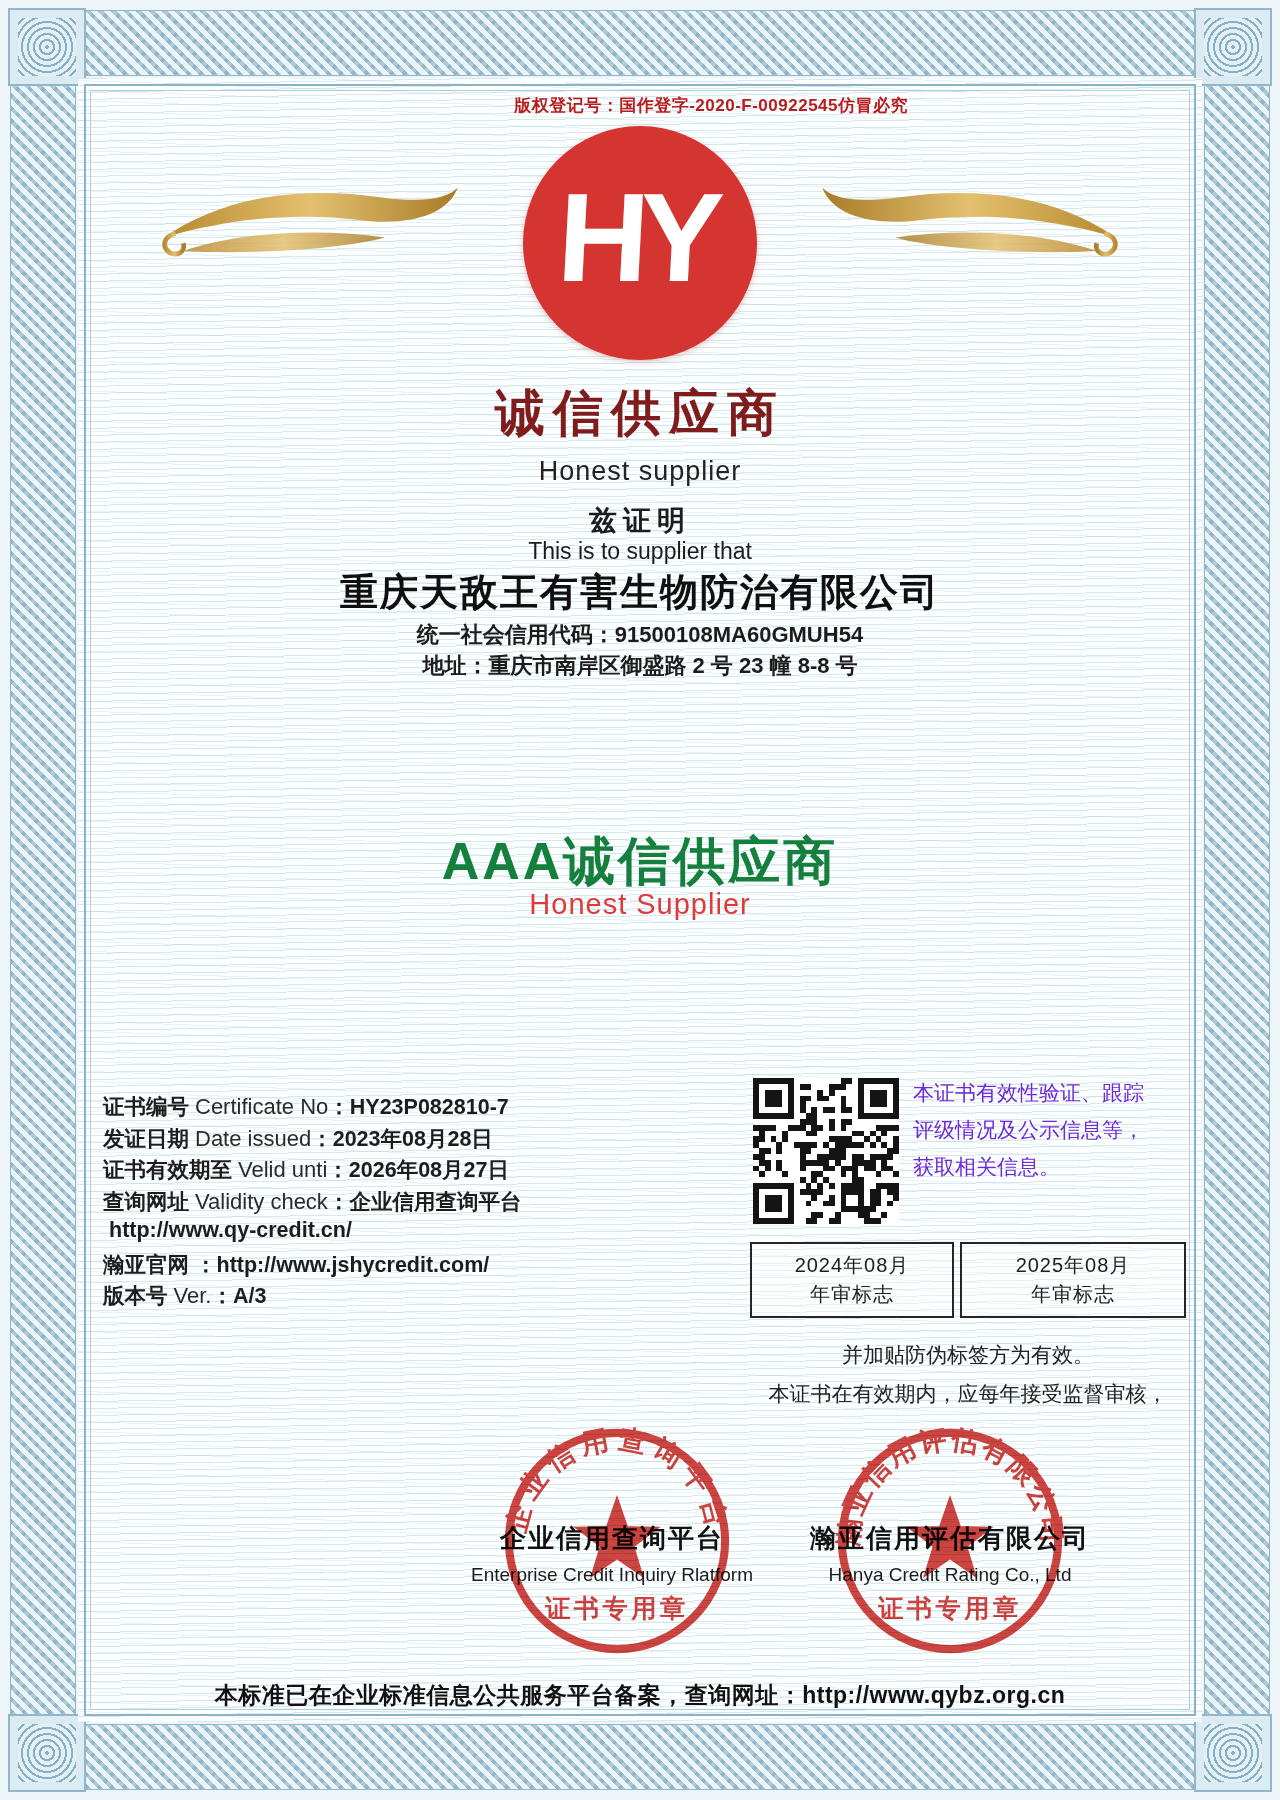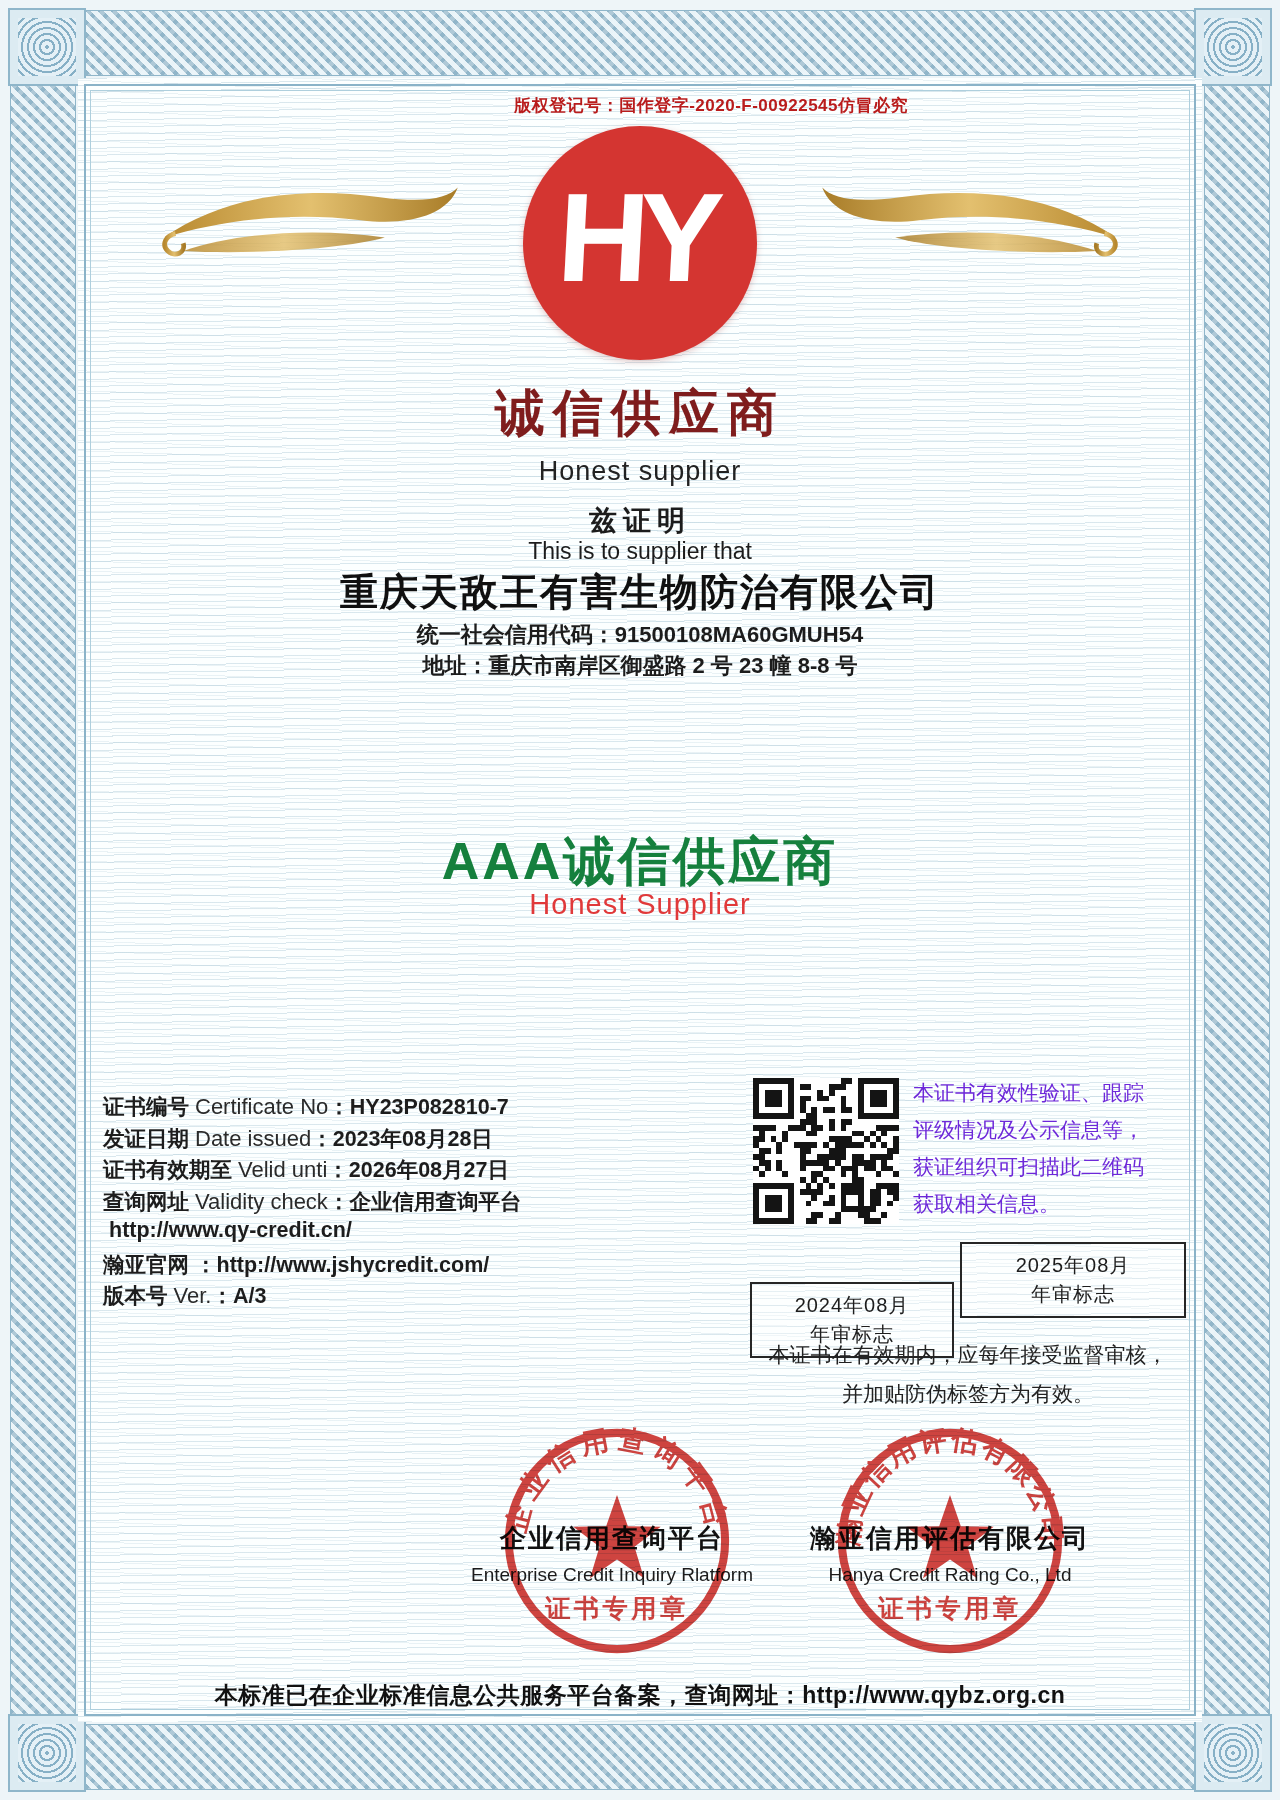--- a/index.html
+++ b/index.html
@@ -57,21 +57,21 @@
   .info-line .en{font-size:22px;font-weight:500;margin-left:6px;color:#2a2a2a;}
   .info-line .val{font-size:21.5px;font-weight:600;}
   
   .qr{left:753px;top:1078px;width:146px;height:146px;background:#fff;}
   .qr-note{left:913px;top:1074px;width:286px;}
   .qr-note div{font-size:21px;line-height:37px;font-weight:500;color:#6d28d9;}
   .audit-box{position:absolute;top:1242px;height:72px;border:2.5px solid #262626;
     display:flex;flex-direction:column;align-items:center;justify-content:center;
     background:rgba(255,255,255,.35);}
   .audit-box div{font-size:20px;line-height:29px;letter-spacing:1px;color:#1d1d1d;font-weight:500;}
-  .box-1{left:750px;width:200px;margin-top:40px;} .box-2{left:960px;width:222px;}
+  .box-1{left:750px;width:200px;} .box-2{left:960px;width:222px;}
   .review{left:748px;top:1335px;width:440px;text-align:center;}
   .review div{font-size:21px;line-height:39px;font-weight:500;color:#222;}
   
   .org{position:absolute;top:1521px;width:300px;text-align:center;}
   .org .org-zh{font-size:26px;font-weight:700;letter-spacing:2px;color:#111;white-space:nowrap;}
   .org .org-en{margin-top:8px;font-size:19px;font-weight:500;color:#1b1b1b;white-space:nowrap;}
   .org-left{left:462px;} .org-right{left:800px;}
   .seal{position:absolute;width:230px;height:230px;mix-blend-mode:multiply;opacity:.9;}
   .seal-left{left:502px;top:1426px;} .seal-right{left:835px;top:1426px;}
   .footer{top:1680px;font-size:23px;font-weight:600;color:#111;letter-spacing:.5px;}
@@ -160,36 +160,35 @@
     <g fill="#141414">
       <rect x="2" y="2" width="3" height="3"></rect>
         <rect x="20" y="2" width="3" height="3"></rect>
         <rect x="2" y="20" width="3" height="3"></rect>
     </g>
   </svg>
 
   <div class="abs qr-note">
     <div>本证书有效性验证、跟踪</div>
     <div>评级情况及公示信息等，</div>
-    <div>获证组织可扫描此二维码</div>
     <div>获取相关信息。</div>
   </div>
 
   <div class="audit-box box-1">
     <div>2024年08月</div>
     <div>年审标志</div>
   </div>
   <div class="audit-box box-2">
     <div>2025年08月</div>
     <div>年审标志</div>
   </div>
 
   <div class="abs review">
+    <div>并加贴防伪标签方为有效。</div>
     <div>本证书在有效期内，应每年接受监督审核，</div>
-    <div>并加贴防伪标签方为有效。</div>
   </div>
 
   <div class="org org-left">
     <div class="org-zh">企业信用查询平台</div>
     <div class="org-en">Enterprise Credit Inquiry Rlatform</div>
   </div>
   <div class="org org-right">
     <div class="org-zh">瀚亚信用评估有限公司</div>
     <div class="org-en">Hanya Credit Rating Co., Ltd</div>
   </div>

